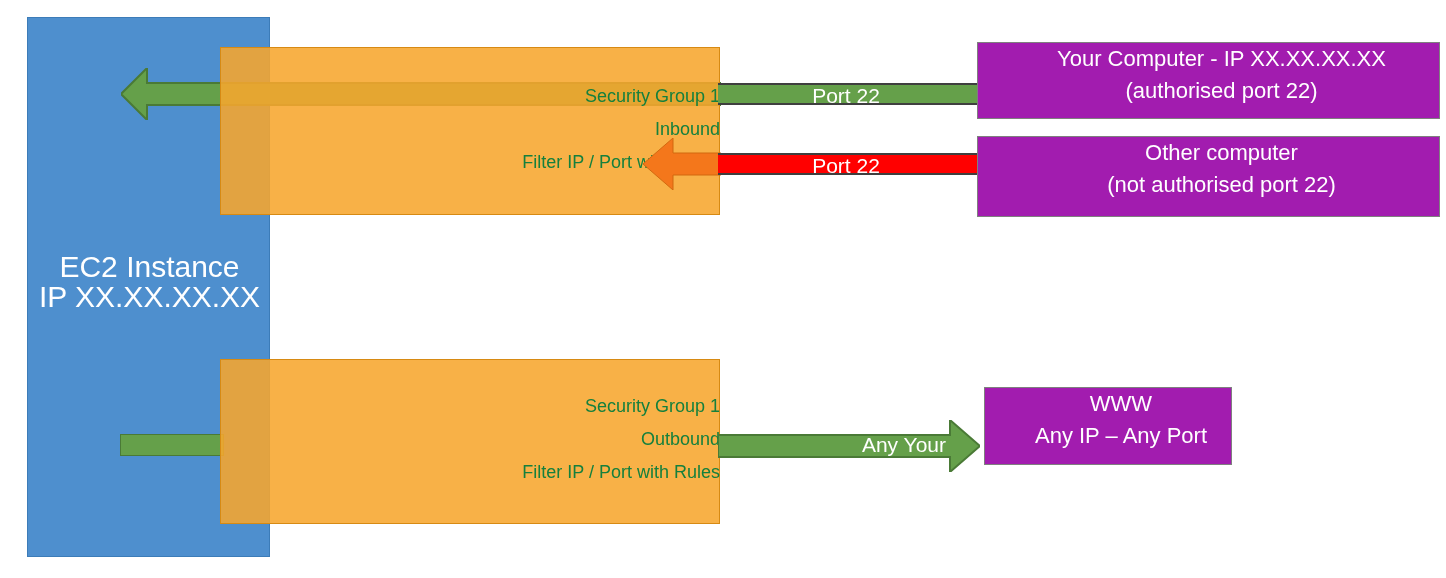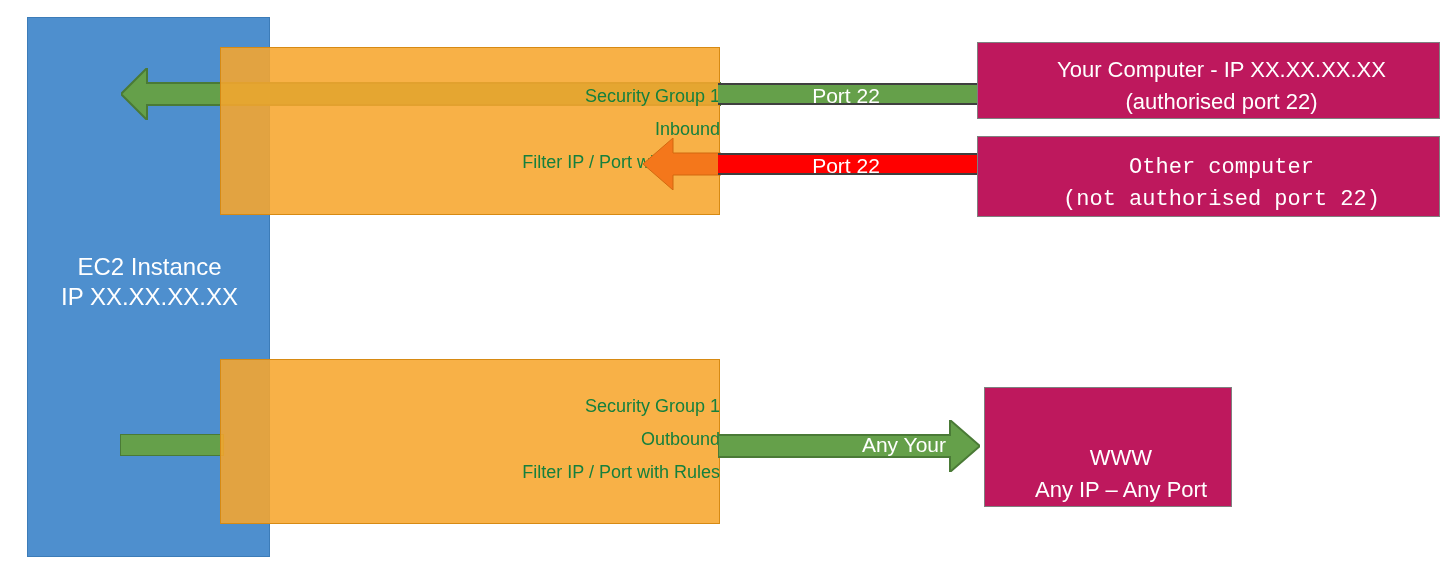--- a/index.html
+++ b/index.html
@@ -26,21 +26,21 @@
     width: 243px; height: 540px;
     background: #4E8FCE;
     border: 1px solid #3c7cb8;
     box-sizing: border-box;
   }
   .ec2-label {
     left: 27px; top: 252px;
     width: 245px;
     text-align: center;
     color: #ffffff;
-    font-size: 24px;
+    font-size: 30px;
     line-height: 30px;
     white-space: pre-line;
   }
 
   
   .sg-box {
     background: rgba(247,166,45,0.88);
     border: 1px solid #d78a13;
     box-sizing: border-box;
   }
@@ -127,36 +127,36 @@
     color: #ffffff;
     font-size: 21px;
     line-height: 22px;
     text-align: right;
     padding-right: 4px;
     box-sizing: border-box;
   }
 
   
   .grey-box {
-    background: #be185d;
+    background: #a21caf;
     border: 1px solid #7f7f7f;
     box-sizing: border-box;
     color: #ffffff;
     font-size: 22px;
     line-height: 32px;
     text-align: center;
     white-space: pre-line;
     display: flex;
-    align-items: flex-end;
+    align-items: flex-start;
     justify-content: center;
     padding-left: 26px;
   }
   .grey-your { left: 977px; top: 42px; width: 463px; height: 77px; }
-  .grey-other { left: 977px; top: 136px; width: 463px; height: 81px; font-family: Liberation Mono, monospace; }
-  .grey-www  { left: 984px; top: 387px; width: 248px; height: 120px; }
+  .grey-other { left: 977px; top: 136px; width: 463px; height: 81px; }
+  .grey-www  { left: 984px; top: 387px; width: 248px; height: 78px; }
 
   .grey-box span { display: block; width: 100%; }
 </style>
 </head>
 <body>
 
 <div id="canvas">
 
   <div class="abs ec2-box"></div>
 

